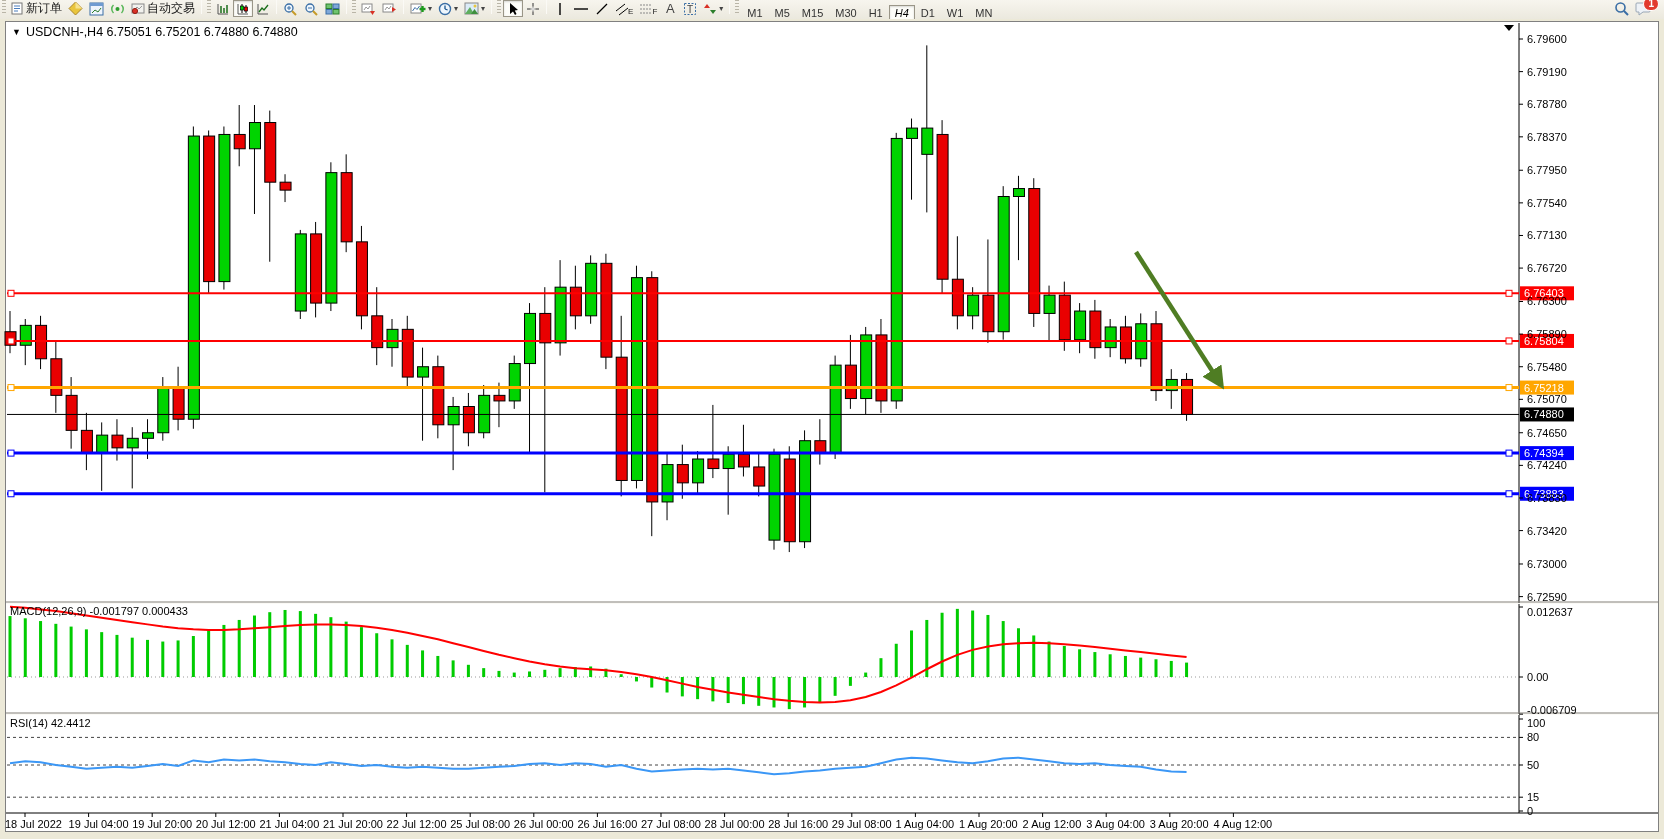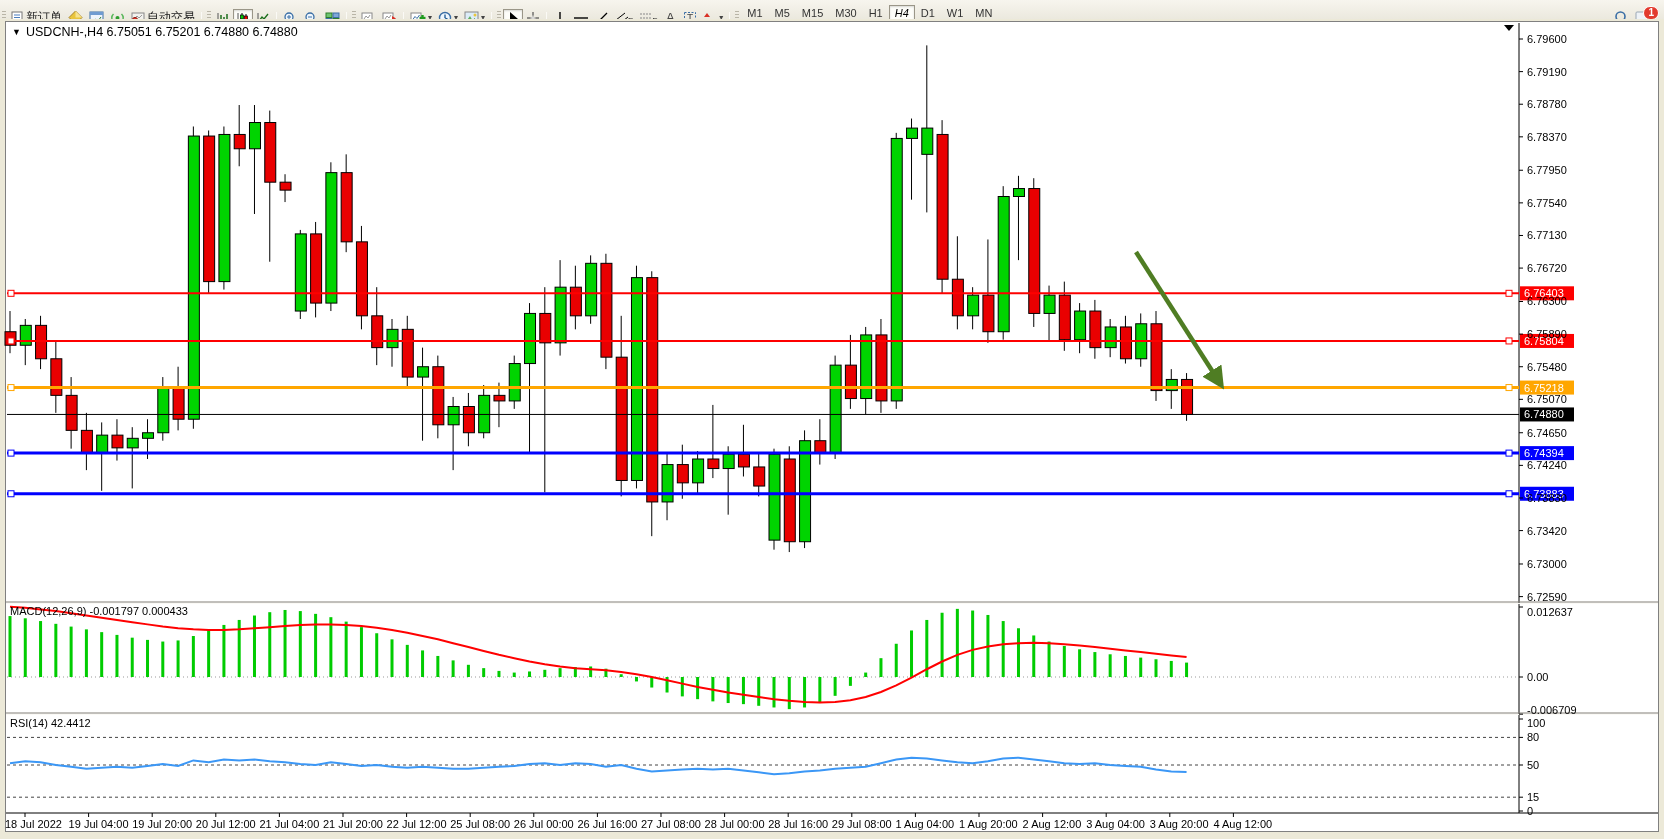--- a/index.html
+++ b/index.html
@@ -1,20 +1,20 @@
 <!DOCTYPE html>
 <html><head>
 <meta charset="utf-8">
 <style>
   * { margin:0; padding:0; box-sizing:border-box; }
   html,body { width:1664px; height:839px; overflow:hidden;
     font-family:"Liberation Sans","DejaVu Sans",sans-serif; background:#ece9d8; }
   
   #toolbar { height:27px; background:linear-gradient(#f7f5ee,#e7e4d8);
-    border-bottom:1px solid #b9b5a7; display:flex; align-items:flex-end; font-size:12px; color:#1a1a1a; }
+    border-bottom:1px solid #b9b5a7; display:flex; align-items:flex-start; font-size:12px; color:#1a1a1a; }
   .tbtn { height:17px; min-width:20px; padding:0 2px; display:flex; align-items:center; justify-content:center;
     gap:2px; border:1px solid transparent; cursor:default; white-space:nowrap; }
   .tbtn.pressed { border:1px solid #9a9688; background:#fdfdf9; box-shadow:inset 0 1px 2px rgba(0,0,0,.15); }
   .tsep { width:1px; height:14px; background:#b4b0a2; border-right:1px solid #fbfaf6; margin:0 3px; }
   .tgrip { width:4px; height:15px; margin:0 2px;
     background:repeating-linear-gradient(#b9b5a7 0 1px, transparent 1px 3px); }
   .tflex { flex:1; }
   .tf { font-size:11px; color:#333; padding:0 5px; }
   .tf.pressed { color:#000;font-style:italic; }
   .ticon { display:block; }

